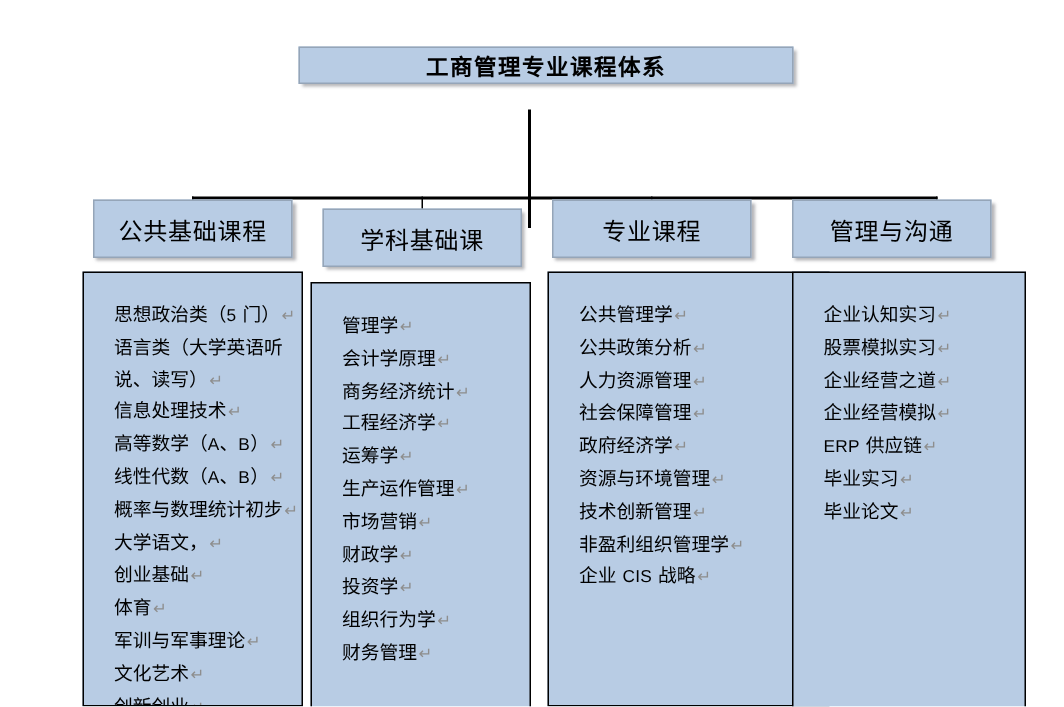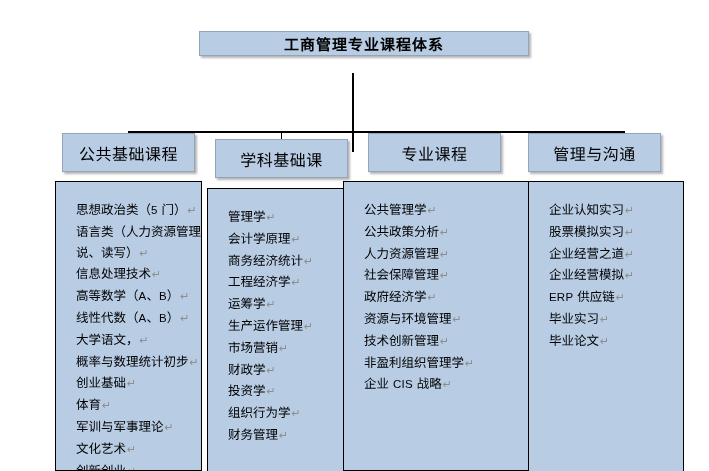--- a/index.html
+++ b/index.html
@@ -107,27 +107,27 @@
   <div class="node node-head" style="left:368px; top:133px; width:133px; height:39px;">
     <span>专业课程</span>
   </div>
   <div class="node node-head" style="left:528px; top:133px; width:133px; height:39px;">
     <span>管理与沟通</span>
   </div>
 
   <div class="panel" style="left:55px; top:181px; width:147px; height:290px;">
     <ul>
         <li>思想政治类（<span class="latin">5</span> 门）<span class="pilcrow">↵</span></li>
-        <li>语言类（人力资源管理</li>
+        <li>语言类（大学英语听</li>
         <li>说、读写）<span class="pilcrow">↵</span></li>
         <li>信息处理技术<span class="pilcrow">↵</span></li>
         <li>高等数学（<span class="latin">A</span>、<span class="latin">B</span>）<span class="pilcrow">↵</span></li>
         <li>线性代数（<span class="latin">A</span>、<span class="latin">B</span>）<span class="pilcrow">↵</span></li>
+        <li>概率与数理统计初步<span class="pilcrow">↵</span></li>
         <li>大学语文，<span class="pilcrow">↵</span></li>
-        <li>概率与数理统计初步<span class="pilcrow">↵</span></li>
         <li>创业基础<span class="pilcrow">↵</span></li>
         <li>体育<span class="pilcrow">↵</span></li>
         <li>军训与军事理论<span class="pilcrow">↵</span></li>
         <li>文化艺术<span class="pilcrow">↵</span></li>
         <li>创新创业<span class="pilcrow">↵</span></li>
       </ul>
   </div>
   <div class="panel" style="left:207px; top:188px; width:147px; height:290px;">
     <ul>
         <li>管理学<span class="pilcrow">↵</span></li>
@@ -136,21 +136,21 @@
         <li>工程经济学<span class="pilcrow">↵</span></li>
         <li>运筹学<span class="pilcrow">↵</span></li>
         <li>生产运作管理<span class="pilcrow">↵</span></li>
         <li>市场营销<span class="pilcrow">↵</span></li>
         <li>财政学<span class="pilcrow">↵</span></li>
         <li>投资学<span class="pilcrow">↵</span></li>
         <li>组织行为学<span class="pilcrow">↵</span></li>
         <li>财务管理<span class="pilcrow">↵</span></li>
       </ul>
   </div>
-  <div class="panel" style="left:343px; top:181px; width:188px; height:290px;">
+  <div class="panel" style="left:365px; top:181px; width:188px; height:290px;">
     <ul>
         <li>公共管理学<span class="pilcrow">↵</span></li>
         <li>公共政策分析<span class="pilcrow">↵</span></li>
         <li>人力资源管理<span class="pilcrow">↵</span></li>
         <li>社会保障管理<span class="pilcrow">↵</span></li>
         <li>政府经济学<span class="pilcrow">↵</span></li>
         <li>资源与环境管理<span class="pilcrow">↵</span></li>
         <li>技术创新管理<span class="pilcrow">↵</span></li>
         <li>非盈利组织管理学<span class="pilcrow">↵</span></li>
         <li>企业 <span class="latin">CIS</span> 战略<span class="pilcrow">↵</span></li>

